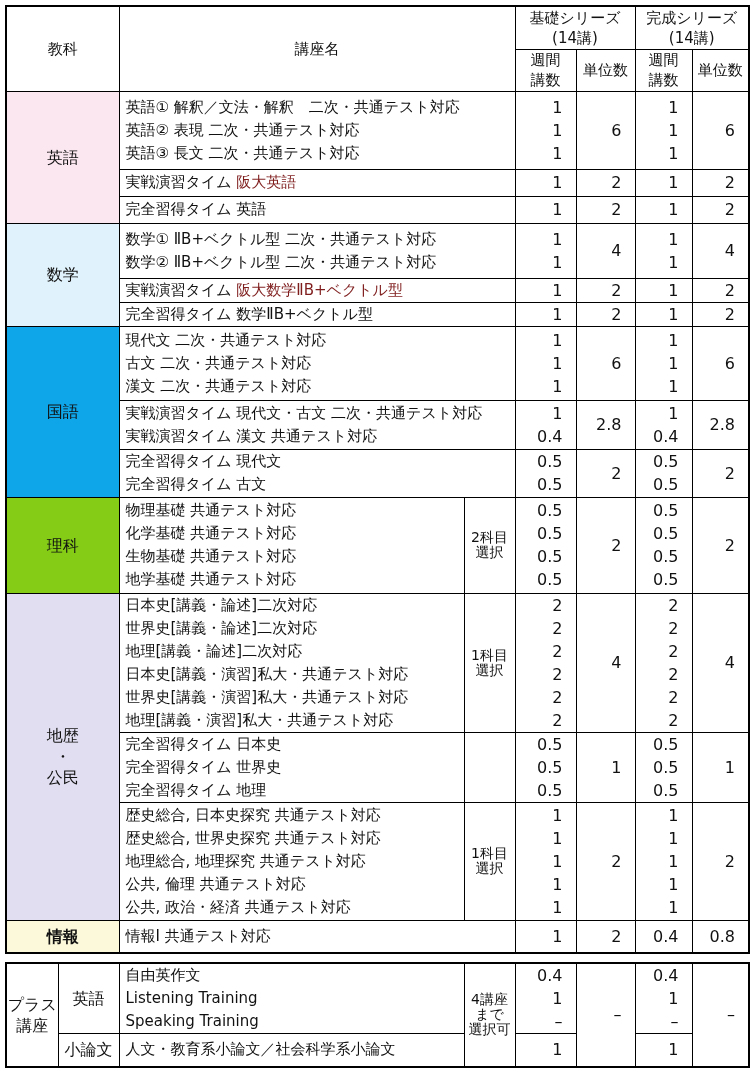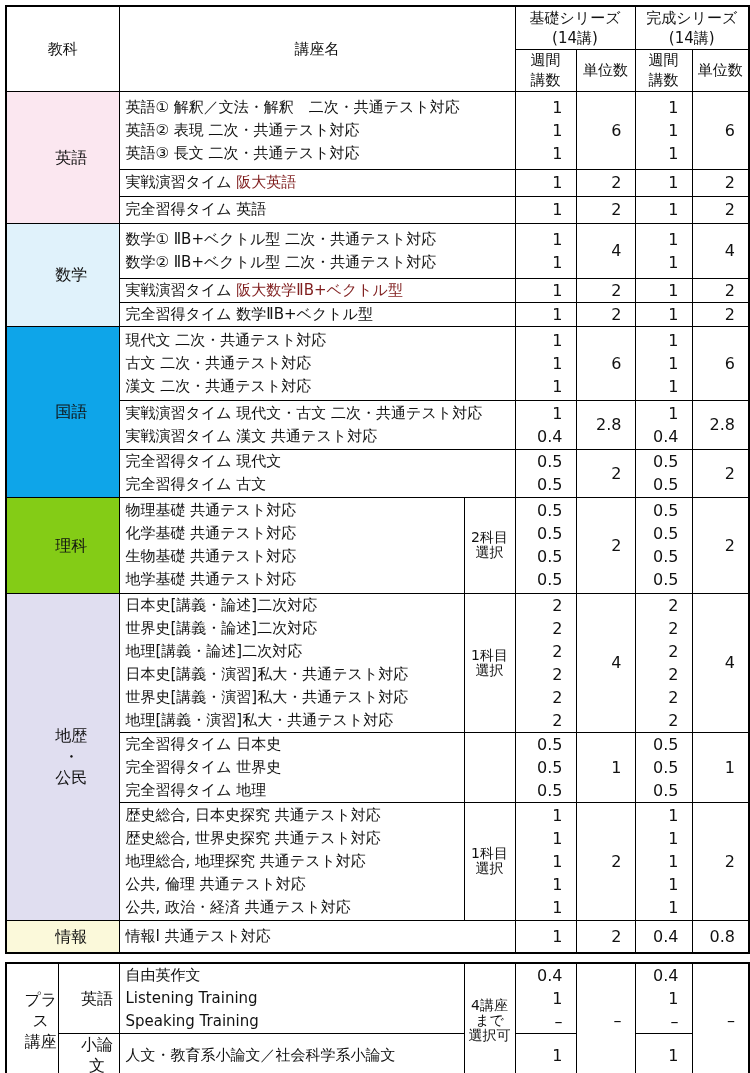--- a/index.html
+++ b/index.html
@@ -19,31 +19,31 @@
   td{
     border:1px solid #000;
     padding:0;
     font-size:15px;
     line-height:23px;
     vertical-align:middle;
     overflow:hidden;
     white-space:pre-line;
   }
   .hc{text-align:center;line-height:20px;font-size:15px;}
-  .sub{text-align:center;font-size:16px;line-height:21px;padding-left:17px;}
+  .sub{text-align:center;font-size:16px;line-height:21px;}
   .crs{padding-left:6px;}
   .num{text-align:right;padding-right:13px;font-size:16px;}
   .note{text-align:center;font-size:14px;line-height:15px;}
   .red{color:#7f1d1d;}
   .c-e{background:#fbe7f0;}
   .c-m{background:#e0f2fb;}
   .c-j{background:#0ea5e9;}
   .c-s{background:#84cc16;}
   .c-g{background:#e0def0;}
-  .c-i{background:#fbf9da;}
+  .c-i{background:#fbf9da;font-weight:bold;}
   .gap{height:8px;}
 </style>
 </head>
 <body>
 
 <table>
   <colgroup>
     <col style="width:113px">
       <col style="width:345px">
       <col style="width:51px">

